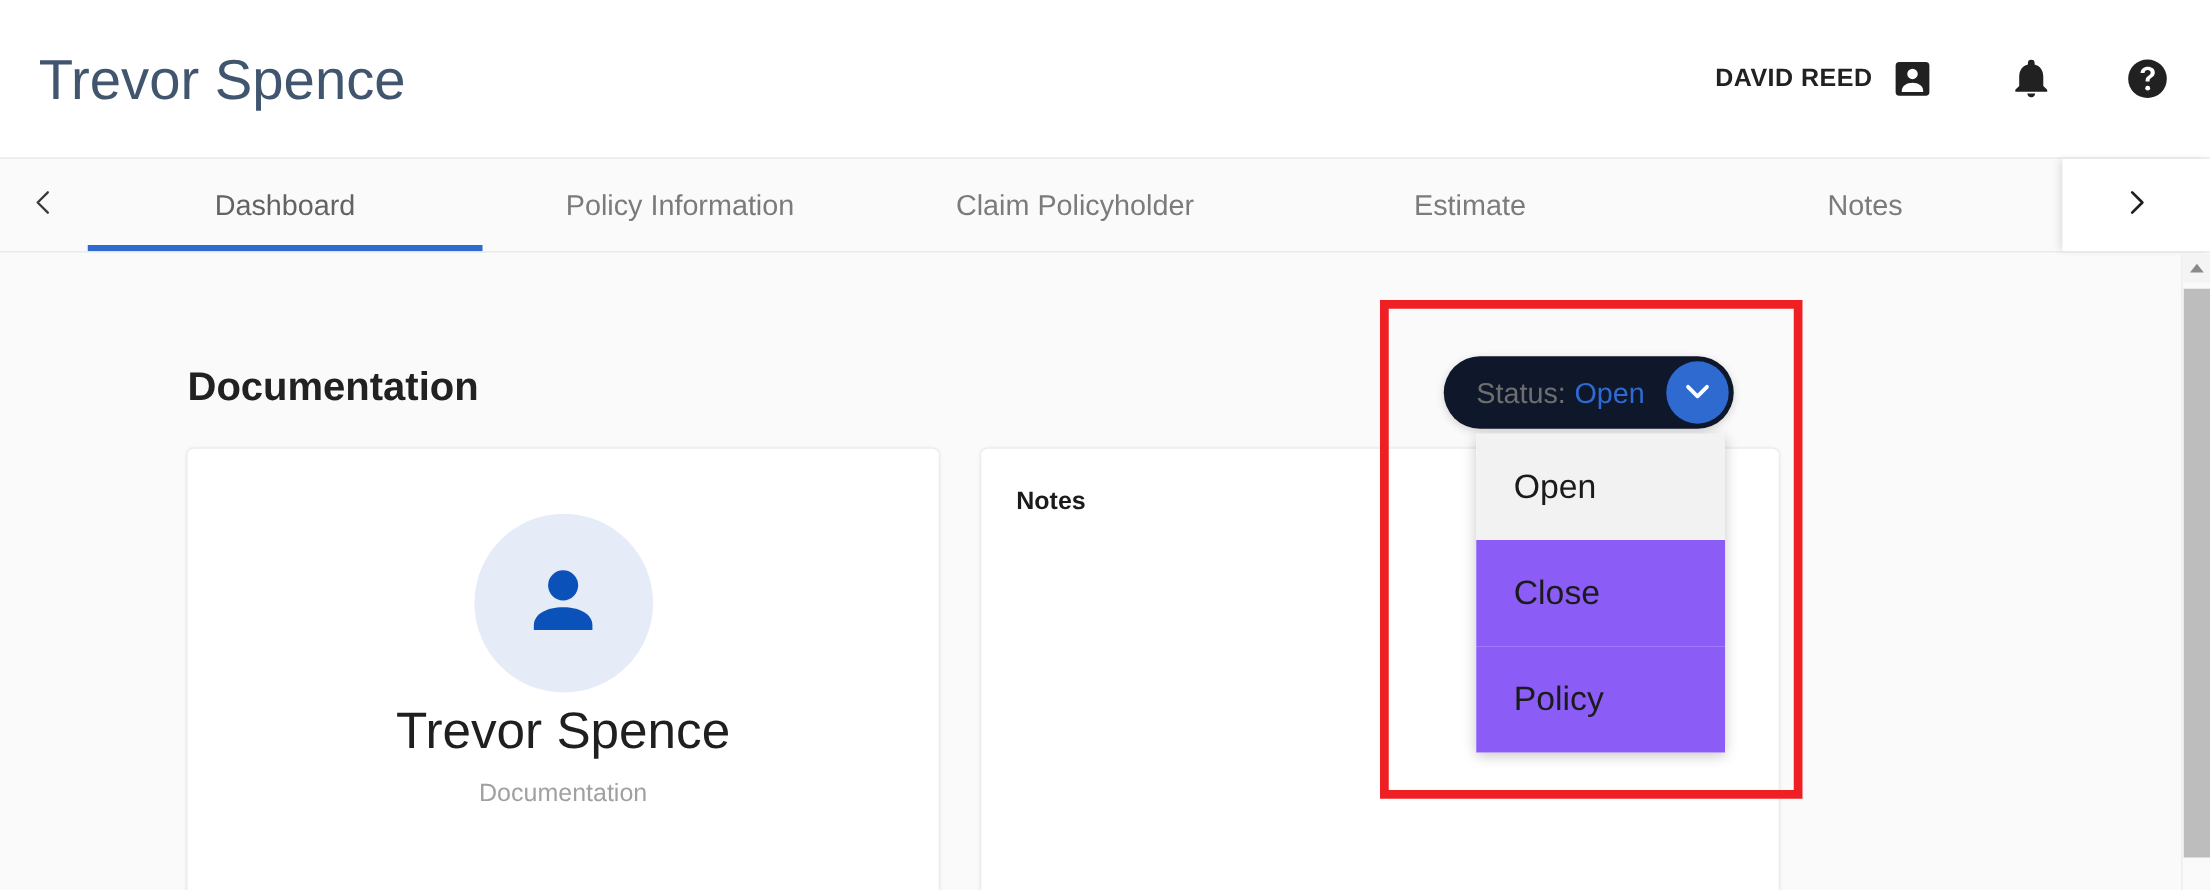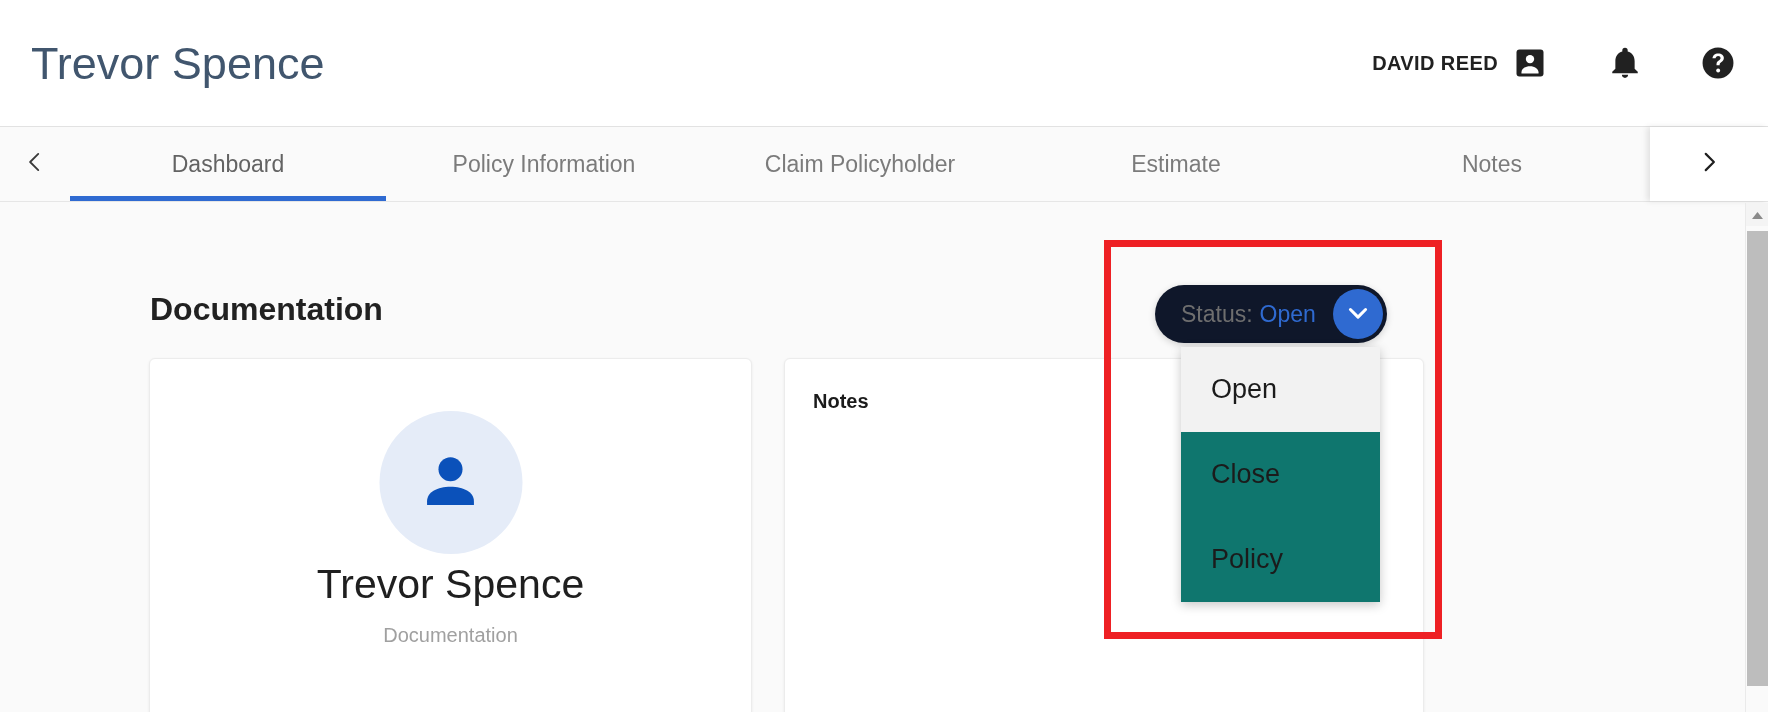--- a/index.html
+++ b/index.html
@@ -244,21 +244,21 @@
     box-shadow: 0 3px 10px rgba(0,0,0,0.22);
     padding: 0;
   }
   .dropdown-item {
     height: 85px;
     display: flex;
     align-items: center;
     padding-left: 30px;
     font-size: 27px;
     color: #1b1b1b;
-    background: #0f766e;
+    background: #8b5cf6;
     cursor: pointer;
   }
   .dropdown-item.highlighted { background: #f2f2f2; }
 
   
   .red-box {
     position: absolute;
     left: 1104px;
     top: 240px;
     width: 338px;

